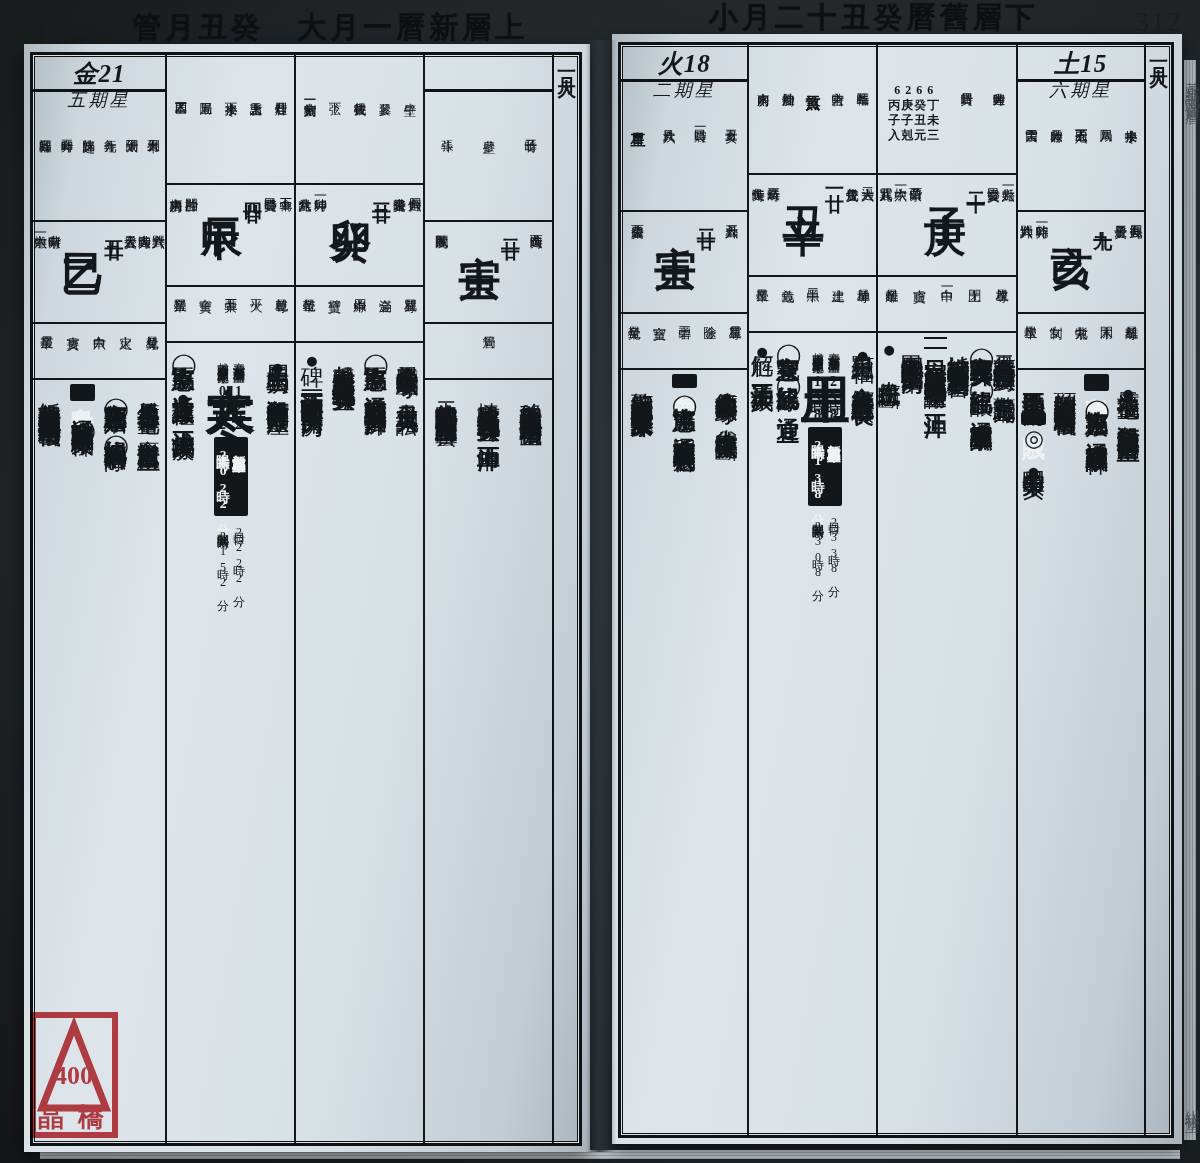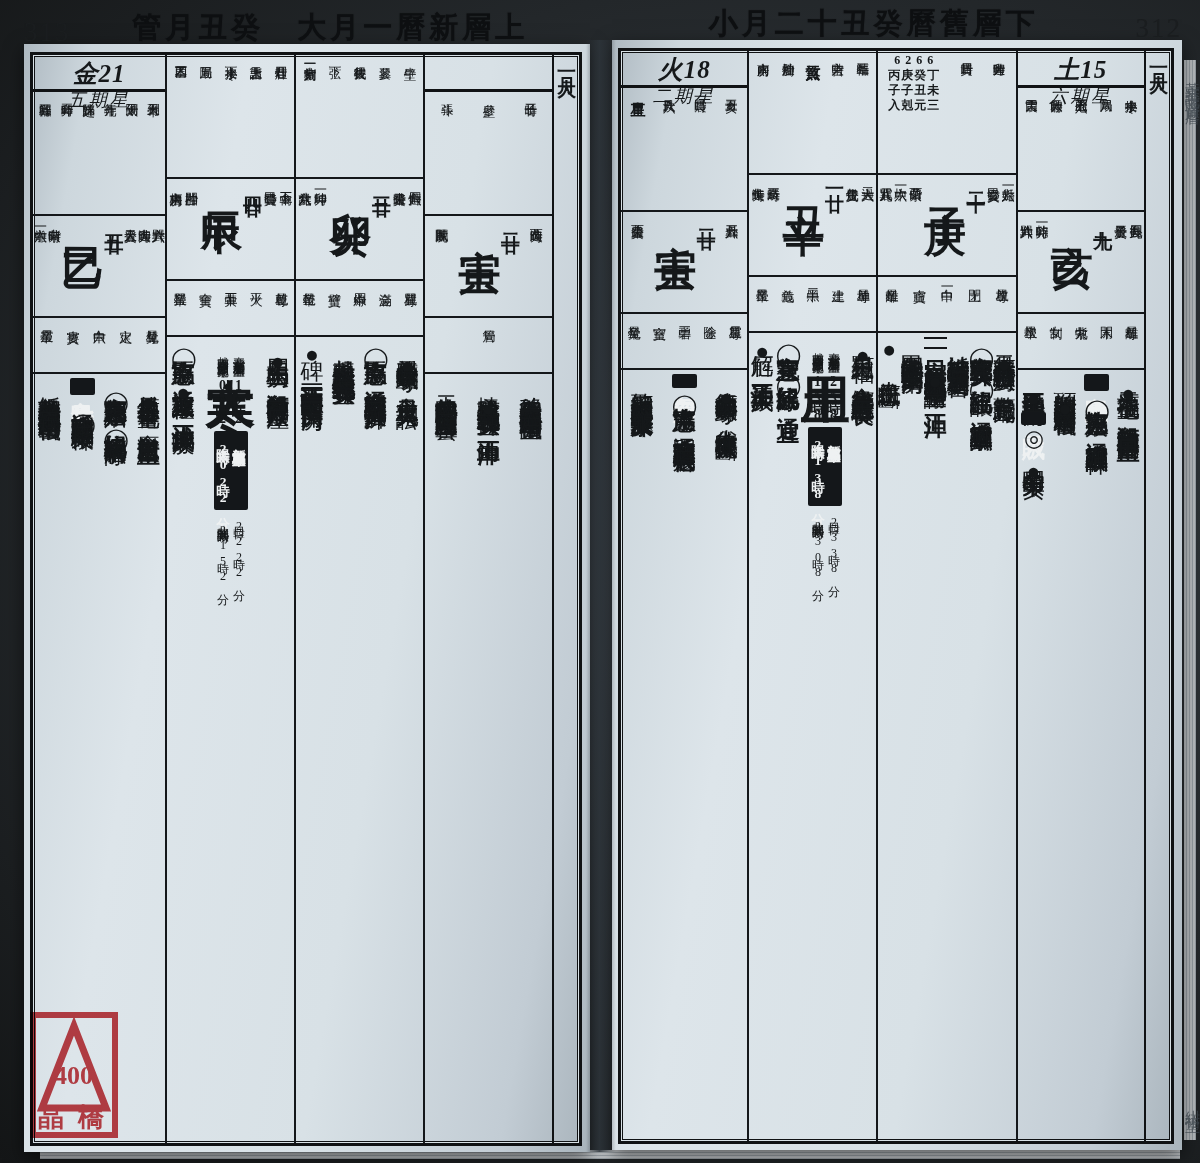--- a/index.html
+++ b/index.html
@@ -5,40 +5,40 @@
   html,body{margin:0;padding:0;}
   body{width:1200px;height:1163px;position:relative;overflow:hidden;
        background:radial-gradient(ellipse at 65% 45%, #3a4046 0%, #23272a 60%, #141617 100%);
        font-family:"Liberation Serif","DejaVu Serif",serif;color:#15181a;}
   .v{writing-mode:vertical-rl;text-orientation:upright;}
   
   .page{position:absolute;box-sizing:border-box;
         background:linear-gradient(100deg,#aeb9c1 0%,#cdd7dd 9%,#dde5ea 30%,#d8e1e6 62%,#c2ccd4 88%,#a8b3bb 100%);
         box-shadow:0 6px 18px rgba(0,0,0,.55);}
   #page-left{left:24px;top:44px;width:566px;height:1108px;}
-  #page-right{left:612px;top:40px;width:570px;height:1110px;}
+  #page-right{left:612px;top:34px;width:570px;height:1110px;}
   .gutter{position:absolute;left:586px;top:40px;width:30px;height:1112px;
           background:linear-gradient(to right,rgba(60,68,74,0),rgba(45,52,58,.85) 45%,rgba(60,68,74,0));z-index:5;}
   .stackB{position:absolute;left:40px;top:1150px;width:1140px;height:9px;background:repeating-linear-gradient(to bottom,#e7ebee 0 2px,#b9c1c7 2px 3px);opacity:.8;}
   .stackR{position:absolute;left:1184px;top:60px;width:12px;height:1080px;background:repeating-linear-gradient(to right,#e7ebee 0 2px,#b9c1c7 2px 3px);opacity:.75;}
   
   .titlebar{position:absolute;top:-36px;left:0;width:100%;display:flex;justify-content:space-between;align-items:flex-end;}
   .ttl{font-weight:bold;font-size:29px;letter-spacing:4px;color:#0d0f11;text-shadow:0 0 1px rgba(0,0,0,.4);}
   .pno{font-size:27px;color:#1a1d1f;letter-spacing:2px;}
   
   .frame{position:absolute;left:6px;top:8px;right:8px;bottom:6px;border:3px solid #101214;box-shadow:inset 0 0 0 1px #d8e1e6, inset 0 0 0 2px #101214;display:flex;}
   .cols{display:flex;flex-direction:row-reverse;flex:1;}
   .mstrip{width:27px;border-left:2px solid #101214;display:flex;justify-content:center;box-sizing:border-box;}
   .mstrip .v{font-size:19px;font-weight:bold;margin-top:6px;letter-spacing:1px;}
   .col{flex:1;border-left:2px solid #14171a;display:flex;flex-direction:column;box-sizing:border-box;}
   .col:last-child{border-left:none;}
   .hdr{height:37px;border-bottom:3px solid #101214;text-align:center;box-sizing:border-box;padding-top:2px;font-style:italic;}
   .hday{font-size:25px;font-weight:bold;letter-spacing:1px;}
   .hweek{font-size:18px;margin-top:-2px;letter-spacing:3px;}
-  .band{height:124px;border-bottom:2px solid #14171a;display:flex;flex-direction:row-reverse;justify-content:space-around;padding:2px 1px;box-sizing:border-box;overflow:hidden;}
+  .band{height:94px;border-bottom:2px solid #14171a;display:flex;flex-direction:row-reverse;justify-content:space-around;padding:2px 1px;box-sizing:border-box;overflow:hidden;margin-top:36px;}
   .band .v{font-size:12.5px;line-height:13px;letter-spacing:0;}
   .bgrid{display:flex;flex-direction:column;font-size:12px;font-weight:bold;line-height:15px;text-align:center;letter-spacing:1px;}
   .daterow{height:102px;border-bottom:2px solid #14171a;display:flex;flex-direction:row-reverse;justify-content:space-evenly;align-items:flex-start;padding-top:3px;box-sizing:border-box;overflow:hidden;}
   .daterow .sm{font-size:13px;line-height:14px;}
   .gzw{text-align:center;}
   .lun{font-size:19px;font-weight:bold;display:block;line-height:18px;}
   .gz{font-size:42px;font-weight:bold;display:block;line-height:44px;letter-spacing:-4px;}
   .gods{height:56px;border-bottom:2px solid #14171a;display:flex;flex-direction:row-reverse;justify-content:space-around;padding-top:2px;box-sizing:border-box;overflow:hidden;}
   .gods .v{font-size:13px;line-height:14px;}
   .bodyrow{flex:1;display:flex;flex-direction:row-reverse;overflow:hidden;}

